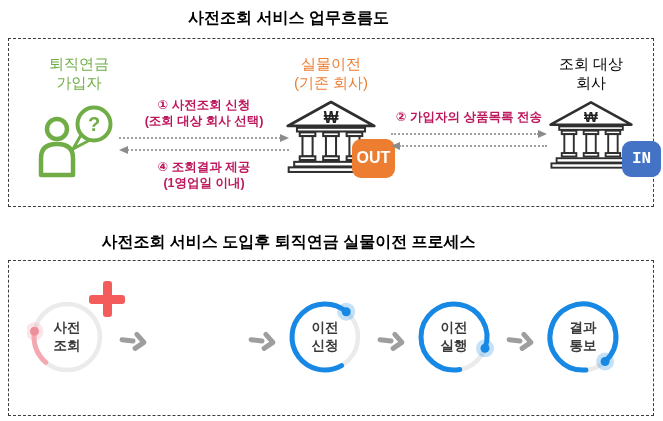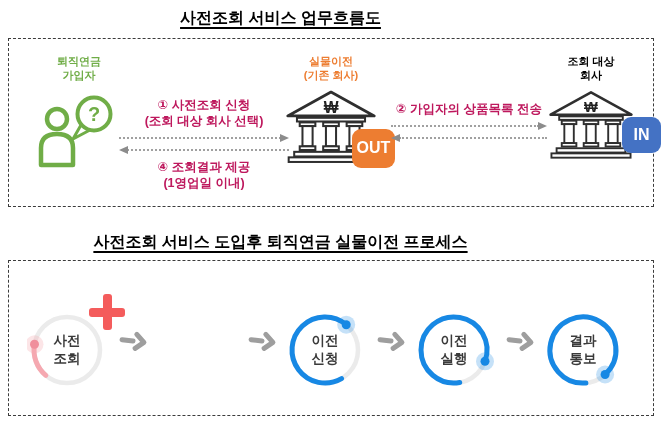--- a/index.html
+++ b/index.html
@@ -1,61 +1,61 @@
 <!DOCTYPE html>
 <html><head>
 <meta charset="utf-8">
 <style>
   * { box-sizing: border-box; margin: 0; padding: 0; }
   body { font-family: "Liberation Sans", "DejaVu Sans", sans-serif; background: #fff; }
   .canvas { position: relative; width: 663px; height: 421px; background: #ffffff; overflow: hidden; }
 
-  .sec-title { position: absolute; left: 0; width: 561px; text-align: center;
+  .sec-title { position: absolute; left: 8px; width: 561px; text-align: center;
     font-size: 16px; font-weight: bold; color: #000;
-    text-decoration: underline; text-decoration-thickness: 1.5px; text-underline-offset: 4px; }
+    text-decoration-thickness: 1.5px; text-underline-offset: 4px; }
   .sec-title.t1 { top: 8px; }
   .sec-title.t2 { top: 232px; }
 
   .panel { position: absolute; left: 8px; width: 646px; border: 1px dashed #3c3c3c; background: #fff; }
   .panel.p1 { top: 38px; height: 169px; }
   .panel.p2 { top: 260px; height: 156px; }
 
   
   .group { position: absolute; text-align: center; }
-  .g-label { font-size: 11px; font-weight: bold; line-height: 1.25; white-space: nowrap; }
+  .g-label { font-size: 15px; font-weight: normal; line-height: 1.25; white-space: nowrap; }
   .green  { color: #70ad47; }
   .orange { color: #ed7d31; }
   .lblue  { color: #000000; }
 
   .actor-group { left: 14px; top: 16px; width: 112px; }
   .actor-group svg { margin-top: 6px; }
 
   .company-group { width: 100px; }
   .company-group.transfer { left: 272px; top: 16px; }
   .company-group.target   { left: 532px; top: 16px; }
   .bank-wrap { position: relative; margin-top: 6px; width: 100px; }
   .badge { position: absolute; display: flex; align-items: center; justify-content: center;
     color: #fff; font-weight: bold; font-size: 16px; border-radius: 9px; }
   .badge.out { right: -14px; top: 40px; width: 43px; height: 39px; background: #ed7d31; }
-  .badge.in  { right: -20px; top: 28px; width: 39px; height: 36px; background: #4472c4; }
+  .badge.in  { right: -20px; top: 42px; width: 39px; height: 36px; background: #4472c4; font-family: Liberation Mono, monospace; }
 
   .flow { position: absolute; top: 58px; text-align: center; }
   .flow.left  { left: 110px; width: 170px; }
   .flow.right { left: 382px; width: 156px; }
   .flow-lbl { font-size: 12.5px; font-weight: bold; color: #be185d; line-height: 1.28; white-space: nowrap; }
   .lines { position: relative; height: 24px; margin: 4px 0 2px 0; }
   .dotline { position: absolute; left: 0; right: 8px; border-top: 2px dotted #a0a0a0; }
   .dotline.fw { top: 4px; }
   .dotline.bk { top: 16px; left: 8px; right: 0; }
   .ah { position: absolute; width: 0; height: 0; border-top: 4px solid transparent; border-bottom: 4px solid transparent; }
   .ah.right { right: 0; top: 1px; border-left: 9px solid #8c8c8c; }
   .ah.left  { left: 0;  top: 13px; border-right: 9px solid #8c8c8c; }
 
   
-  .step { position: absolute; top: 49px; width: 80px; height: 80px; }
+  .step { position: absolute; top: 36px; width: 80px; height: 80px; }
   .step .ring { position: absolute; left: 0; top: 0; }
   .step-label { position: absolute; inset: 0; display: flex; flex-direction: column;
     align-items: center; justify-content: center; font-size: 13.5px; font-weight: bold;
     color: #3a3a3a; line-height: 1.3; }
   .plus { position: absolute; top: -16px; right: -18px; width: 36px; height: 36px; }
   .plus i { position: absolute; background: #f45c5c; border-radius: 3px; }
   .plus .h { left: 0; top: 14px; width: 36px; height: 9px; }
   .plus .v { left: 14px; top: 0; width: 9px; height: 36px; }
   .step-arrow { position: absolute; top: 70px; width: 28px; height: 20px; transform: rotate(7deg); }
 </style>
@@ -115,21 +115,21 @@
             <rect x="67" y="62" width="17" height="4" fill="#fff" stroke="#2f2f2f" stroke-width="2.2"></rect>
             <rect x="10" y="68" width="80" height="5" fill="#fff" stroke="#2f2f2f" stroke-width="2.2"></rect>
             <rect x="4" y="74" width="92" height="5" fill="#fff" stroke="#2f2f2f" stroke-width="2.2"></rect>
           </svg>
         </span>
         <div class="badge out">OUT</div>
       </div>
     </div>
 
     <div class="flow right">
-      <div class="flow-lbl" style="margin-top:4px">② 가입자의 상품목록 전송</div>
+      <div class="flow-lbl" style="margin-top:12px">② 가입자의 상품목록 전송</div>
       <div class="lines">
         <div class="dotline fw"></div>
         <div class="ah right"></div>
         <div class="dotline bk"></div>
         <div class="ah left"></div>
       </div>
     </div>
 
     <div class="group company-group target">
       <div class="g-label lblue">조회 대상</div>

